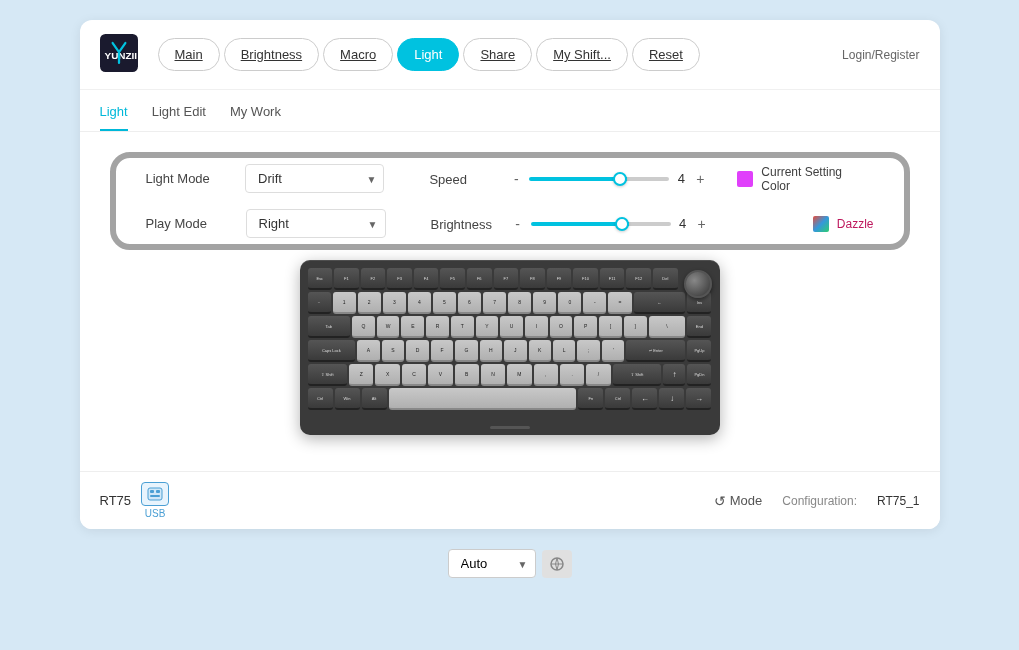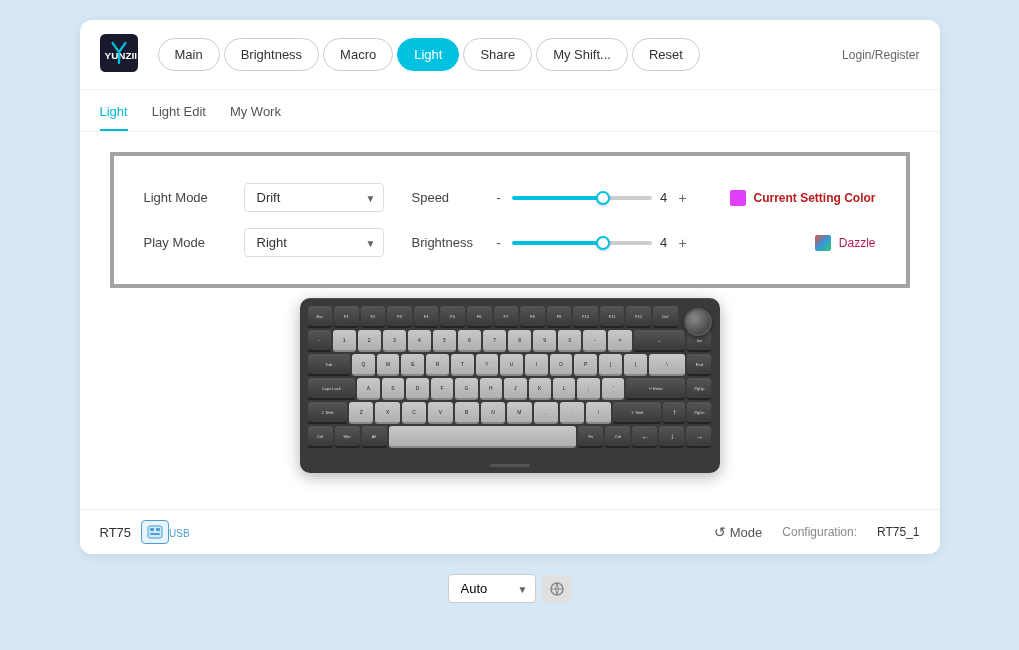--- a/index.html
+++ b/index.html
@@ -63,20 +63,21 @@
       border: 1.5px solid transparent;
       transition: all 0.2s;
     }
     .nav-item.active {
       background: #00c2e0;
       color: #fff;
       border-color: #00c2e0;
     }
     .nav-item.bordered {
       border-color: #ccc;
+      text-decoration: underline;
     }
 
     .login-link {
       font-size: 12px;
       color: #666;
       cursor: pointer;
       margin-left: auto;
     }
 
     
@@ -99,23 +100,23 @@
     }
 
     
     .content-area {
       padding: 20px 30px;
     }
 
     
     .settings-panel {
       background: #fff;
-      border: 4px solid #a3a3a3;
-      border-radius: 0;
-      padding: 27px 30px;
+      border: 6px solid #a3a3a3;
+      border-radius: 20px;
+      padding: 6px 30px;
       margin-bottom: 0;
     }
 
     .settings-row {
       display: flex;
       align-items: center;
       margin-bottom: 16px;
     }
     .settings-row:last-child {
       margin-bottom: 0;
@@ -148,23 +149,23 @@
       top: 50%;
       transform: translateY(-50%);
       pointer-events: none;
       color: #666;
       font-size: 10px;
     }
 
     
     .speed-section {
       display: flex;
-      align-items: center;
+      align-items: flex-end;
       flex: 1;
-      margin-left: 28px;
+      margin-left: 45px;
     }
     .speed-label {
       font-size: 13px;
       color: #444;
       margin-right: 10px;
       width: 70px;
     }
     .range-wrap {
       display: flex;
       align-items: center;
@@ -209,22 +210,21 @@
       gap: 8px;
       margin-left: 30px;
     }
     .color-dot {
       width: 16px;
       height: 16px;
       border-radius: 2px;
     }
     .color-label {
       font-size: 12px;
-      color: #b91c1c;
-      font-weight: bold;
+      color: #404040;
     }
     .dazzle-icon {
       width: 16px;
       height: 16px;
       background: linear-gradient(135deg, #e74c3c, #3498db, #2ecc71);
       border-radius: 2px;
     }
     .dazzle-label {
       font-size: 12px;
       color: #be185d;
@@ -246,21 +246,21 @@
       border-top: 1px solid #eee;
       background: #fff;
     }
     .device-name {
       font-size: 13px;
       color: #333;
       margin-right: 10px;
     }
     .usb-icon-wrap {
       display: flex;
-      flex-direction: row;
+      flex-direction: column;
       align-items: center;
       cursor: pointer;
     }
     .usb-icon {
       width: 28px;
       height: 24px;
       background: #e8f4fd;
       border: 1.5px solid #4a9fd4;
       border-radius: 4px;
       display: flex;

